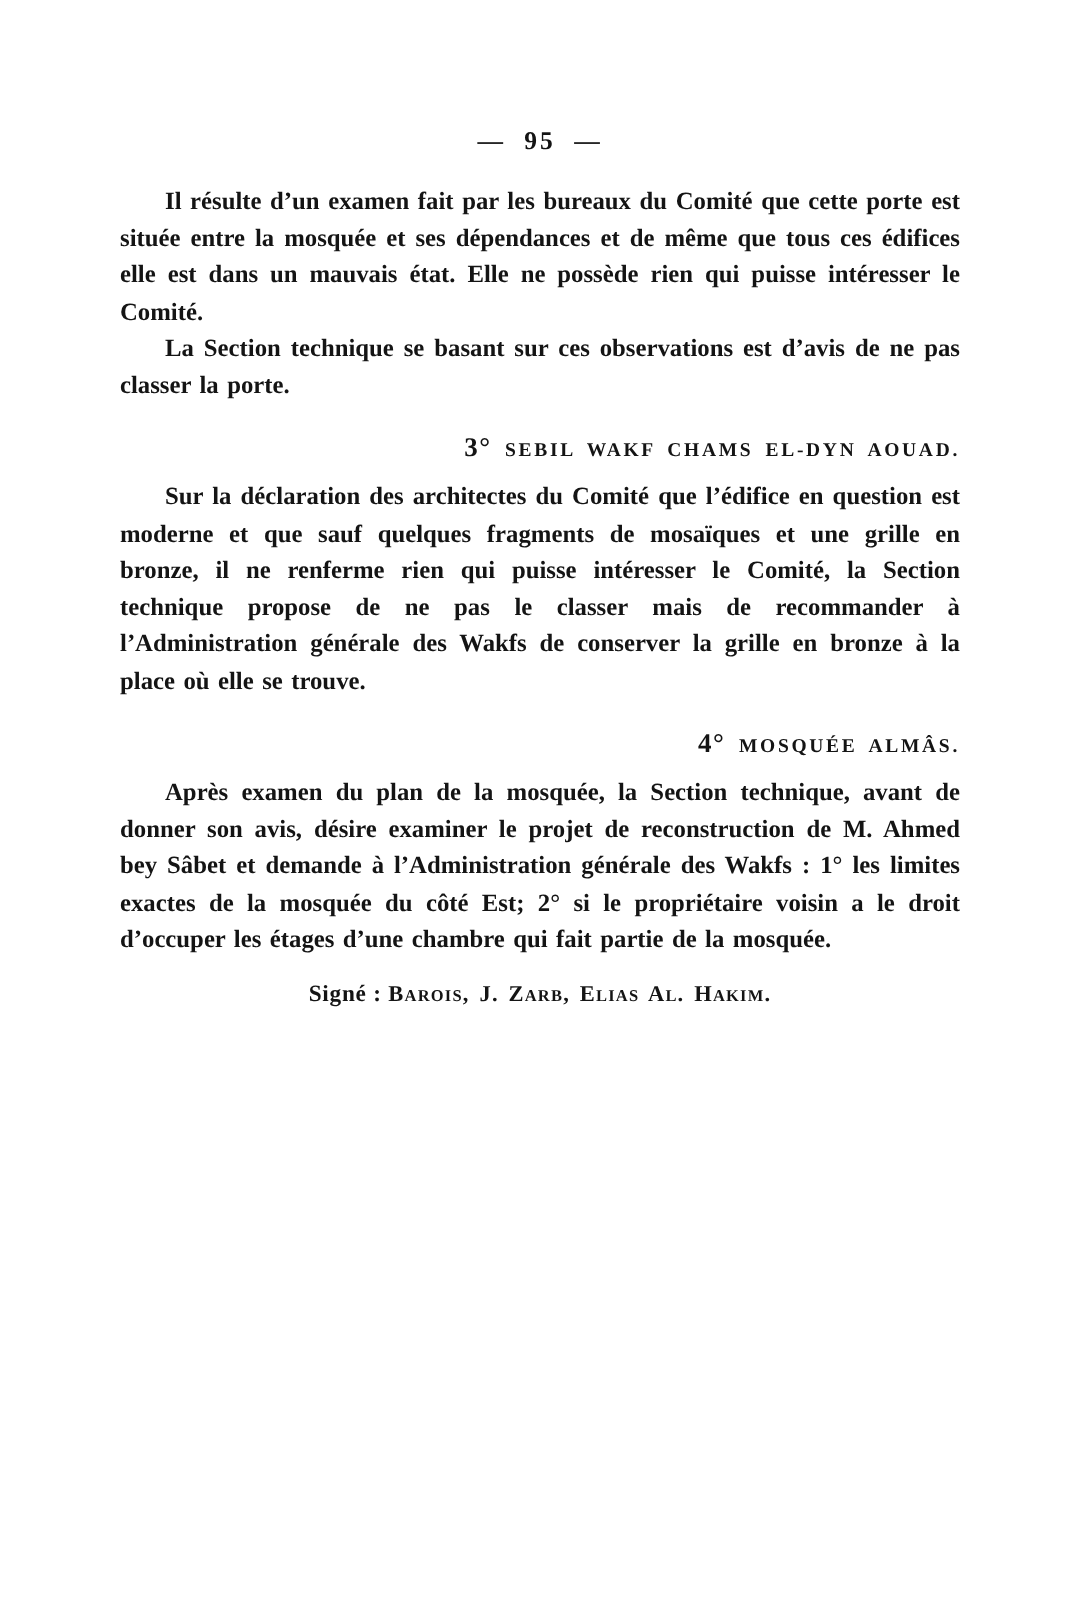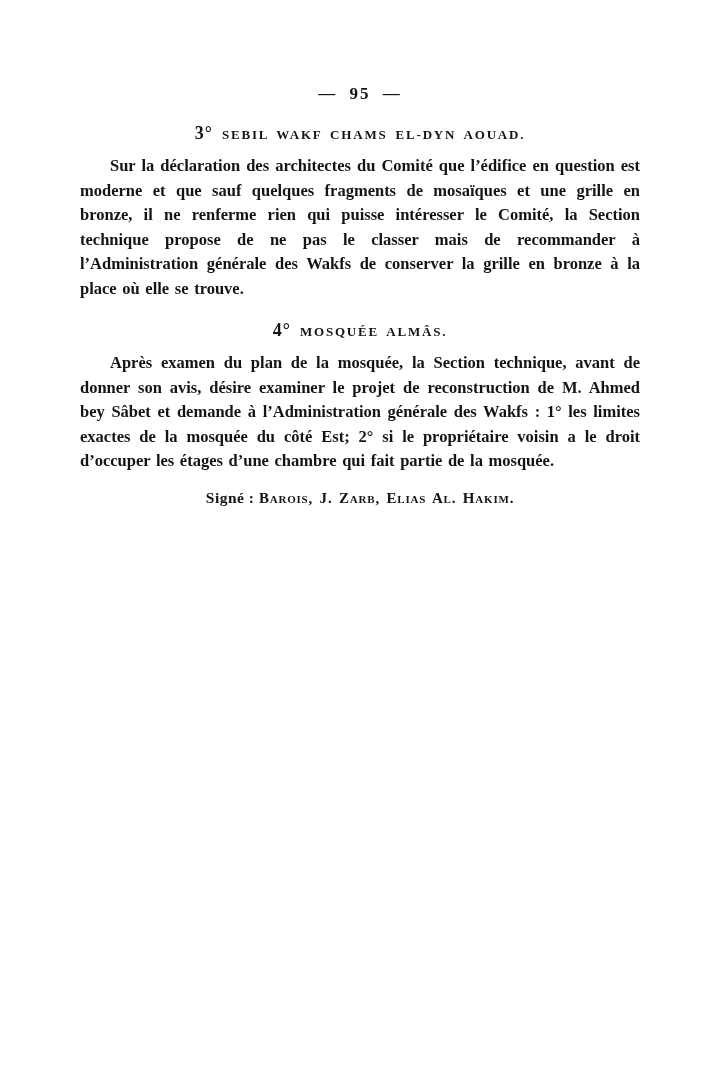--- a/index.html
+++ b/index.html
@@ -32,21 +32,21 @@
   p.body-para {
     margin: 0;
     font-size: 16.5px;
     line-height: 24.5px;
     font-weight: bold;
     text-align: justify;
     text-indent: 30px;
     word-spacing: 1.5px;
   }
   .section-heading {
-    text-align: center;
+    text-align: right;
     margin: 19px 0 10px 0;
     font-weight: bold;
     white-space: nowrap;
   }
   .section-heading .ordinal {
     font-size: 18px;
     letter-spacing: 1px;
   }
   .section-heading .heading-title {
     font-size: 13px;
@@ -71,21 +71,23 @@
   }
 </style>
 </head>
 <body>
 
 <div class="page">
   <div class="content">
 
     <div class="page-number">— 95 —</div>
 
+    <p class="body-para">Il résulte d’un examen fait par les bureaux du Comité que cette porte est située entre la mosquée et ses dépendances et de même que tous ces édifices elle est dans un mauvais état. Elle ne possède rien qui puisse intéresser le Comité.</p>
 
+    <p class="body-para">La Section technique se basant sur ces observations est d’avis de ne pas classer la porte.</p>
 
     <div class="section-heading">
       <span class="ordinal">3°</span><span class="heading-title">SEBIL WAKF CHAMS EL-DYN AOUAD.</span>
     </div>
 
 
     <p class="body-para">Sur la déclaration des architectes du Comité que l’édifice en question est moderne et que sauf quelques fragments de mosaïques et une grille en bronze, il ne renferme rien qui puisse intéresser le Comité, la Section technique propose de ne pas le classer mais de recommander à l’Administration générale des Wakfs de conserver la grille en bronze à la place où elle se trouve.</p>
 
     <div class="section-heading">
       <span class="ordinal">4°</span><span class="heading-title">MOSQUÉE ALMÂS.</span>

